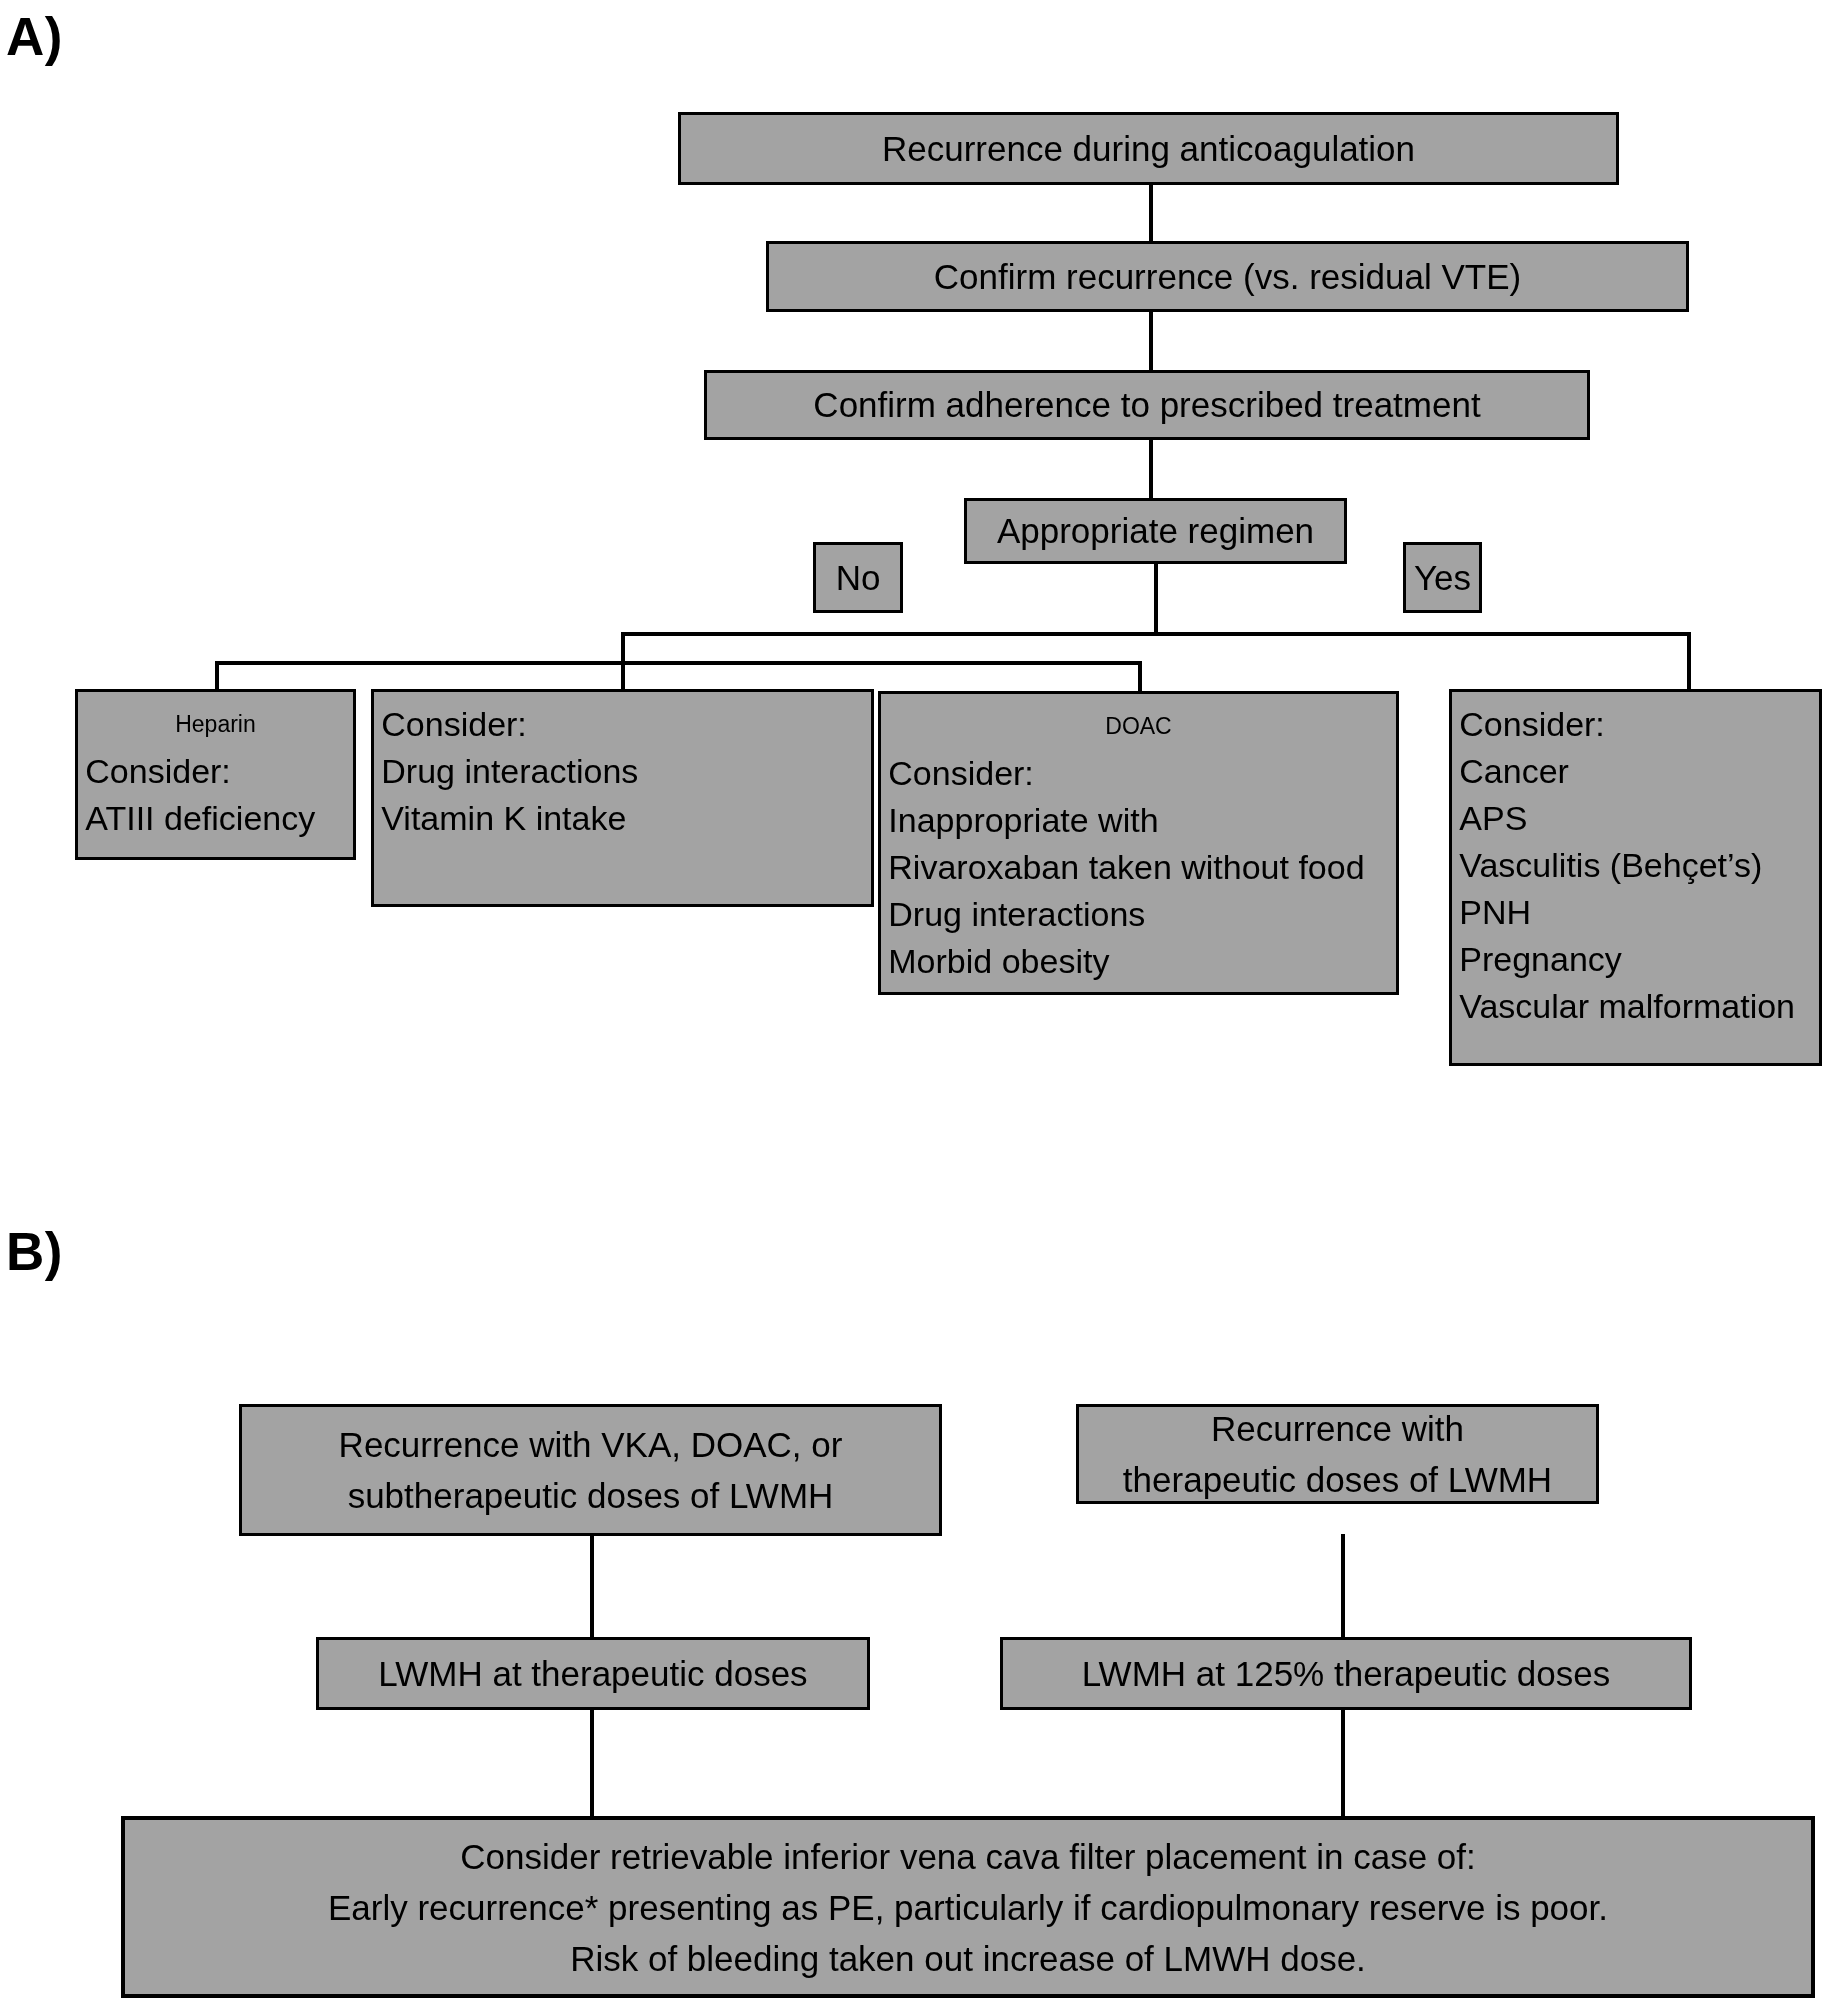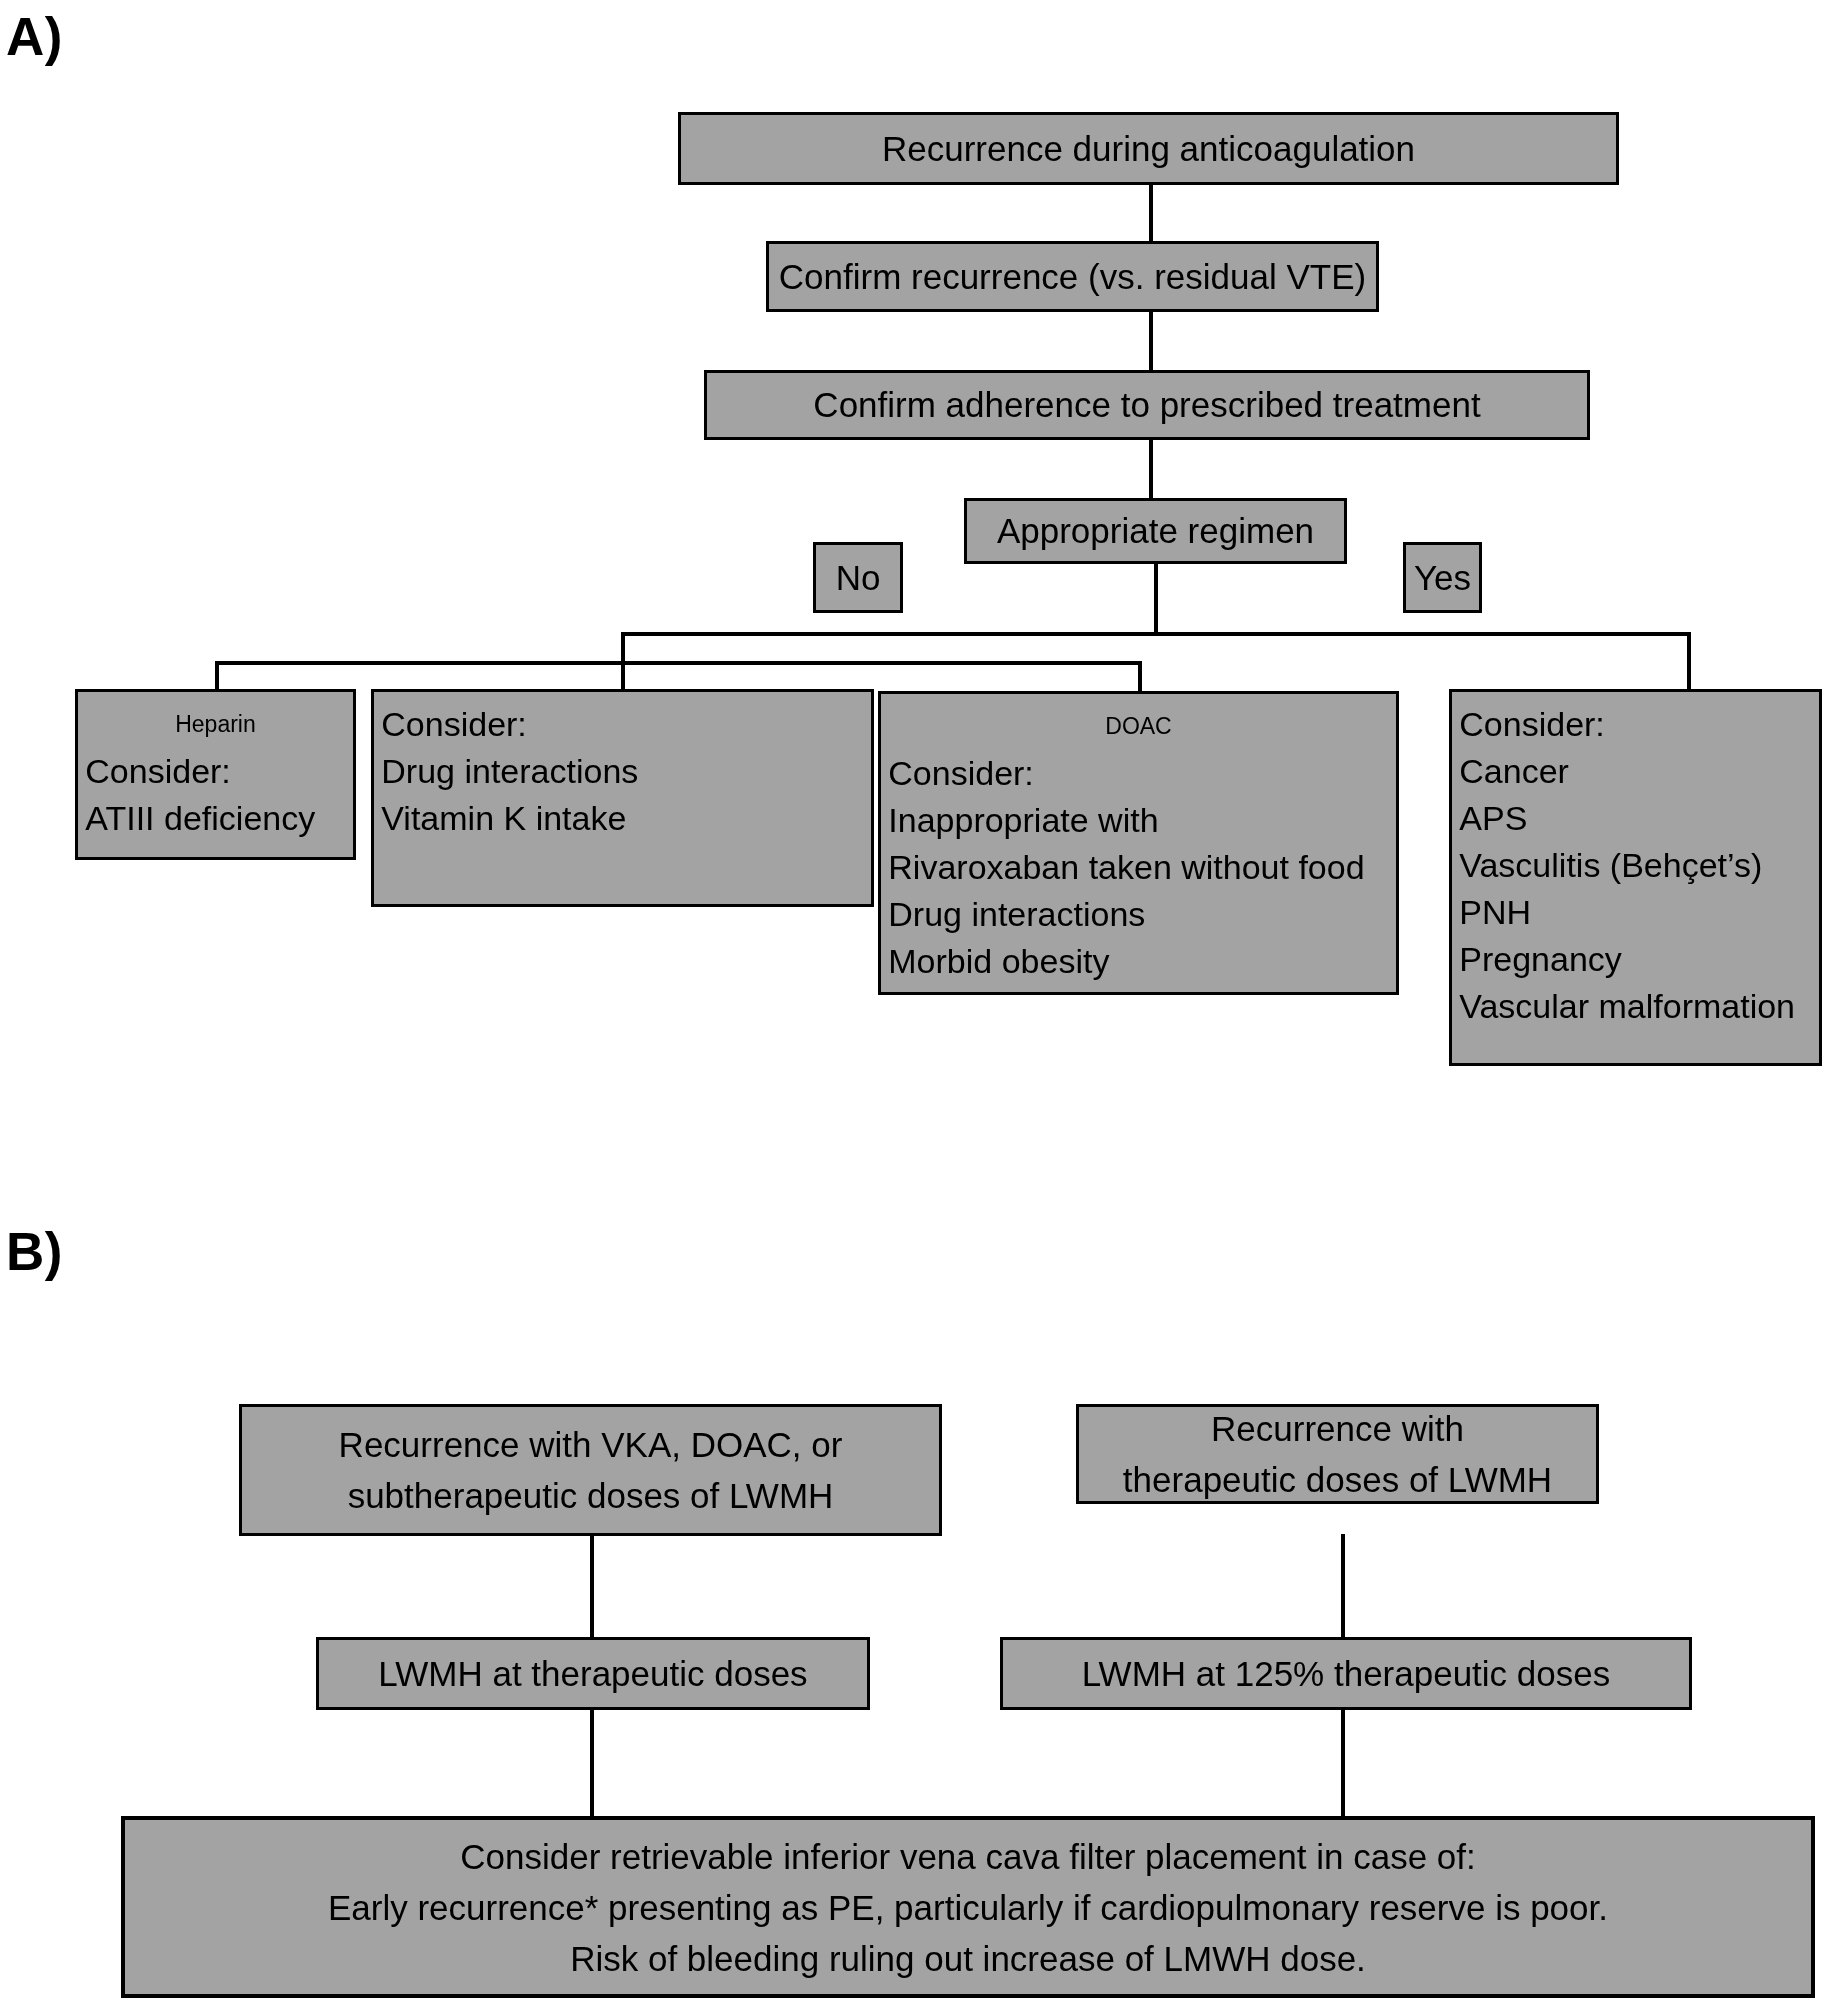--- a/index.html
+++ b/index.html
@@ -75,21 +75,21 @@
 
 <div id="canvas">
 
   <div class="panel-label" style="left:5.9px;top:5.9px;">A)</div>
 
   <div class="box center" style="left:678px;top:112px;width:941px;height:73px;">
     <div class="txt">Recurrence during anticoagulation</div>
   </div>
   <div class="vline" style="left:1149px;top:184px;height:59px;"></div>
 
-  <div class="box center" style="left:766px;top:241px;width:613px;height:71px;">
+  <div class="box center" style="left:766px;top:241px;width:923px;height:71px;">
     <div class="txt">Confirm recurrence (vs. residual VTE)</div>
   </div>
   <div class="vline" style="left:1149px;top:311px;height:60px;"></div>
 
   <div class="box center" style="left:704px;top:370px;width:886px;height:70px;">
     <div class="txt">Confirm adherence to prescribed treatment</div>
   </div>
   <div class="vline" style="left:1149px;top:438px;height:61px;"></div>
 
   <div class="box center" style="left:964px;top:498px;width:383px;height:66px;">
@@ -164,17 +164,17 @@
   <div class="box center" style="left:1000px;top:1637px;width:692px;height:73px;">
     <div class="txt">LWMH at 125% therapeutic doses</div>
   </div>
 
   <div class="vline" style="left:590px;top:1709px;height:107px;"></div>
   <div class="vline" style="left:1341px;top:1709px;height:107px;"></div>
 
   <div class="box multiline" style="left:121px;top:1816px;width:1694px;height:182px;border-width:4.4px;">
     <div class="bigbox-line">Consider retrievable inferior vena cava filter placement in case of:</div>
     <div class="bigbox-line">Early recurrence* presenting as PE, particularly if cardiopulmonary reserve is poor.</div>
-    <div class="bigbox-line">Risk of bleeding ruling out increase of LMWH dose.</div>
+    <div class="bigbox-line">Risk of bleeding taken out increase of LMWH dose.</div>
   </div>
 
 </div>
 
 
 </body></html>

